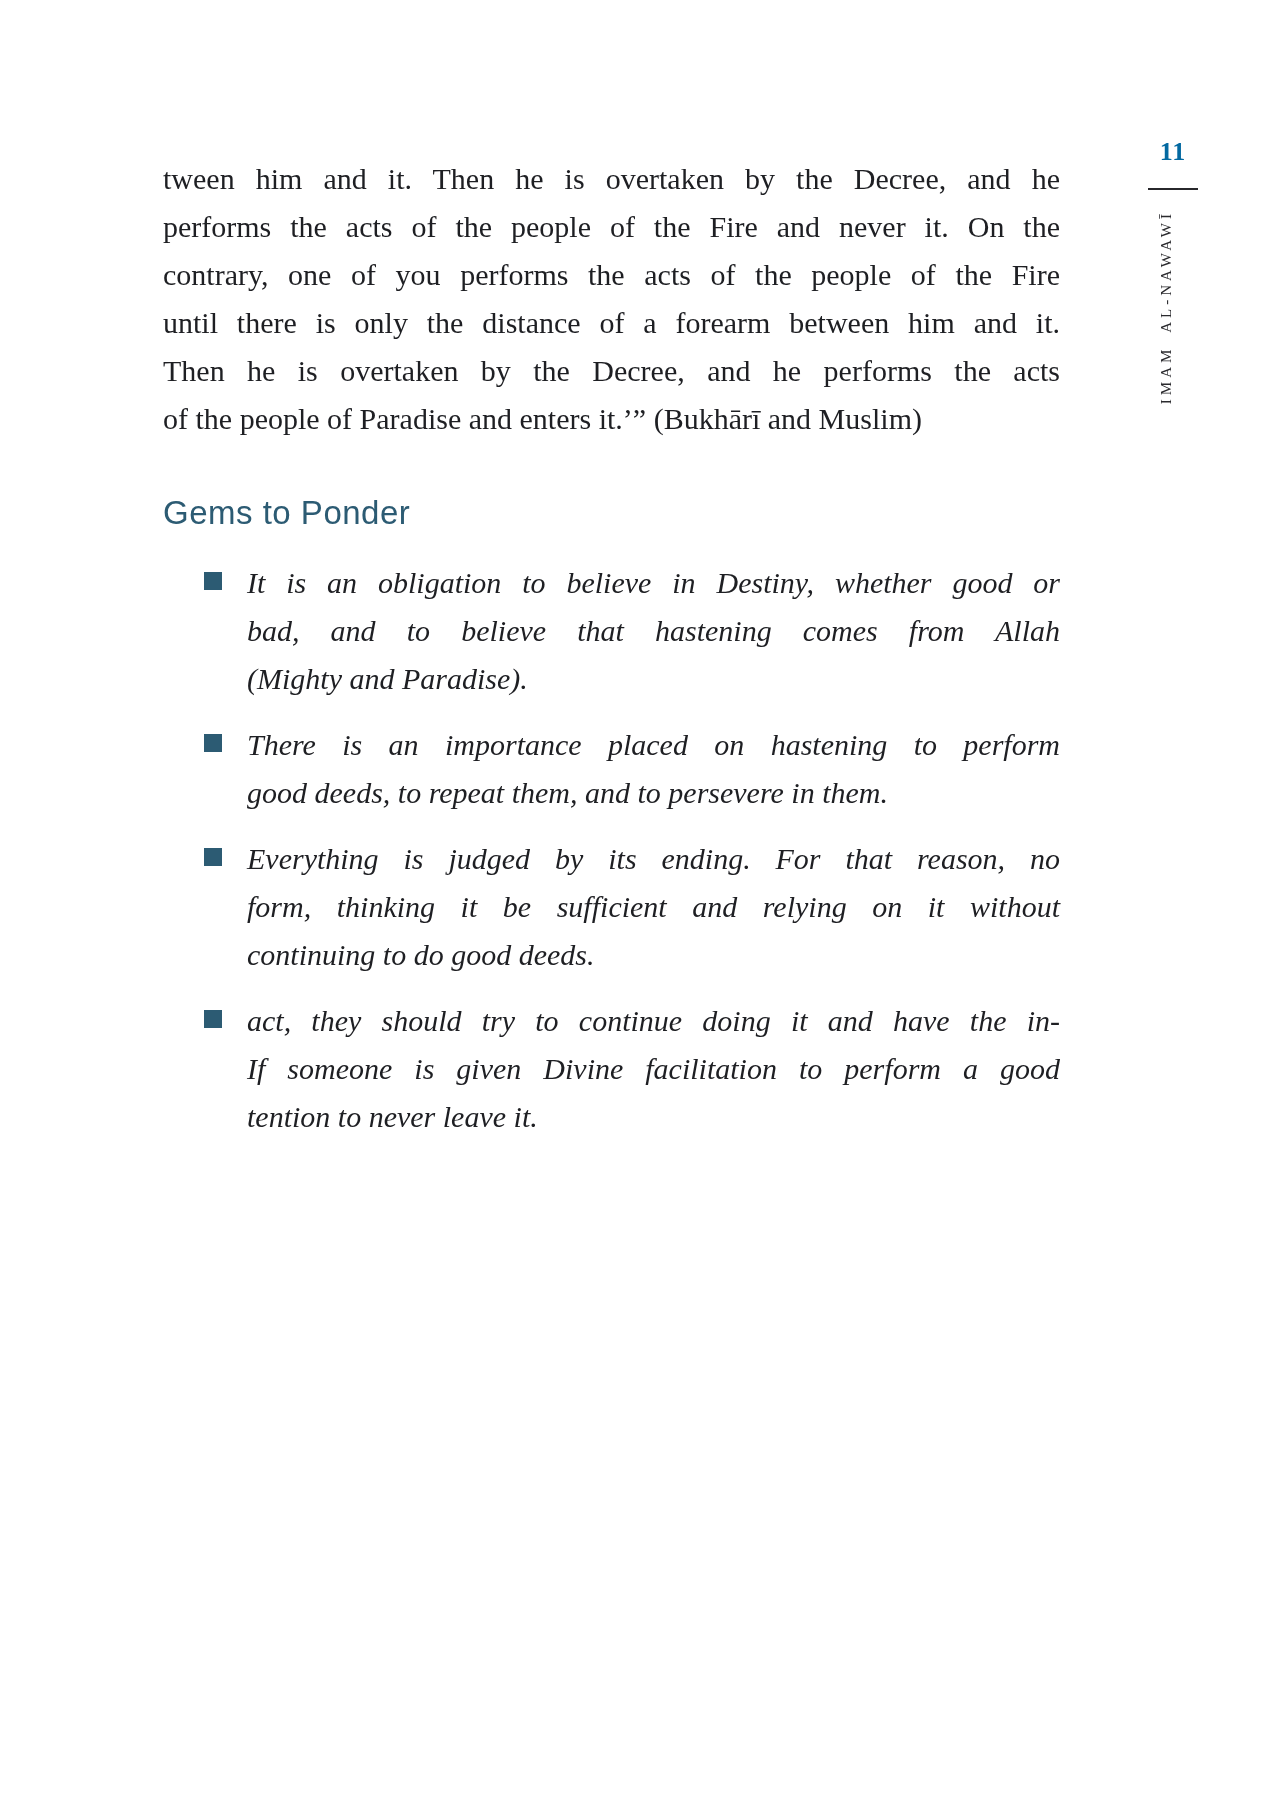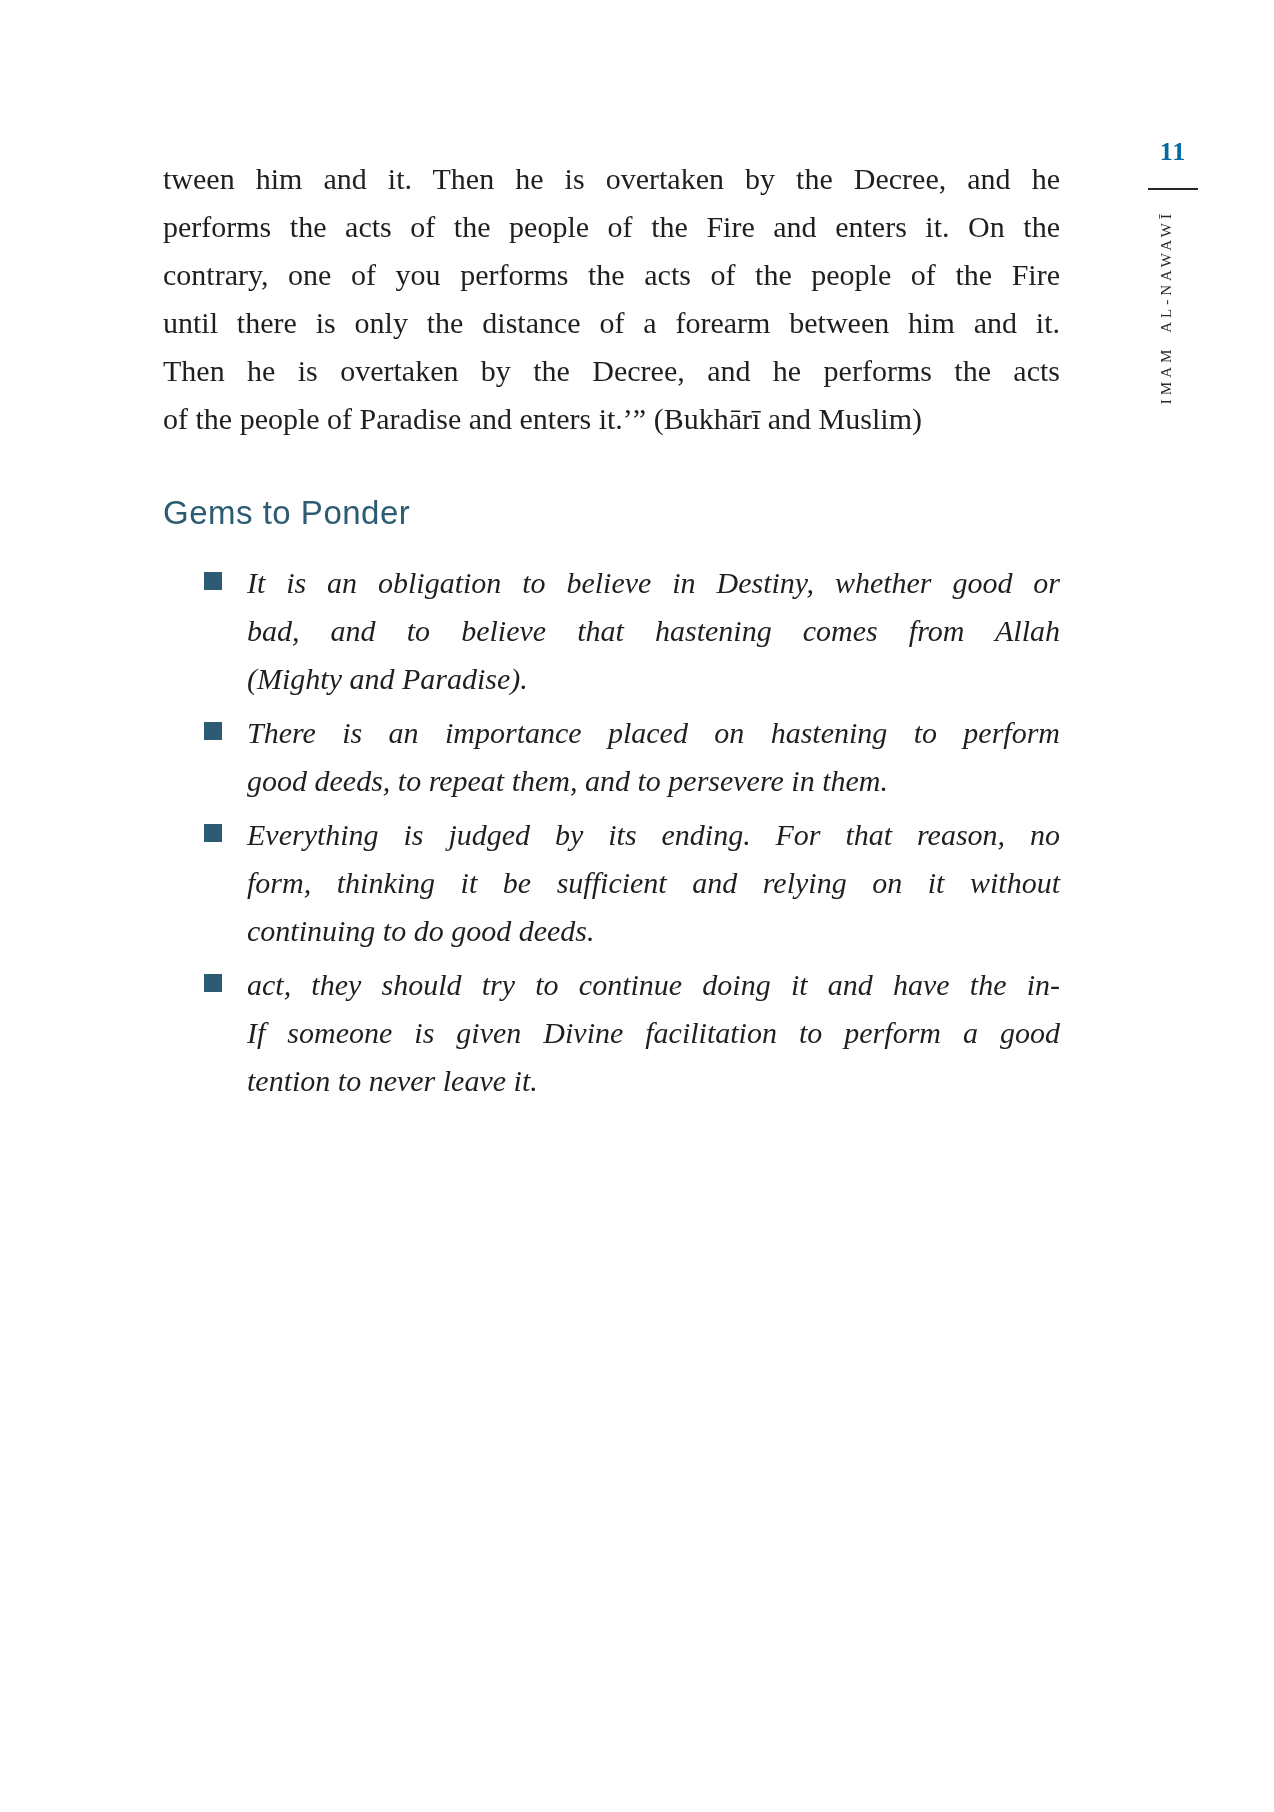--- a/index.html
+++ b/index.html
@@ -31,21 +31,21 @@
     font-weight: normal;
     font-size: 33px;
     line-height: 40px;
     color: #2c5b73;
     letter-spacing: 0.5px;
   }
   .gems-list { margin: 0; padding: 0; list-style: none; font-style: italic; }
   .gem-item {
     position: relative;
     padding-left: 84px;
-    margin-top: 6px;
+    margin-top: 18px;
   }
   .gem-item:first-child { margin-top: 0; }
   .sq-bullet {
     position: absolute;
     left: 41px;
     top: 13px;
     width: 18px;
     height: 18px;
     background: #2c5b73;
   }
@@ -86,21 +86,21 @@
 </style>
 </head>
 <body>
 
 <div class="page">
 
   <div class="content">
 
     <div>
       <div class="para-line j">tween him and it. Then he is overtaken by the Decree, and he</div>
-      <div class="para-line j">performs the acts of the people of the Fire and enters it. On the</div>
+      <div class="para-line j">performs the acts of the people of the Fire and never it. On the</div>
       <div class="para-line j">contrary, one of you performs the acts of the people of the Fire</div>
       <div class="para-line j">until there is only the distance of a forearm between him and it.</div>
       <div class="para-line j">Then he is overtaken by the Decree, and he performs the acts</div>
       <div class="para-line">of the people of Paradise and enters it.’” (Bukhārī and Muslim)</div>
     </div>
 
     <div class="section-heading">Gems to Ponder</div>
 
     <div class="gems-list">
 

